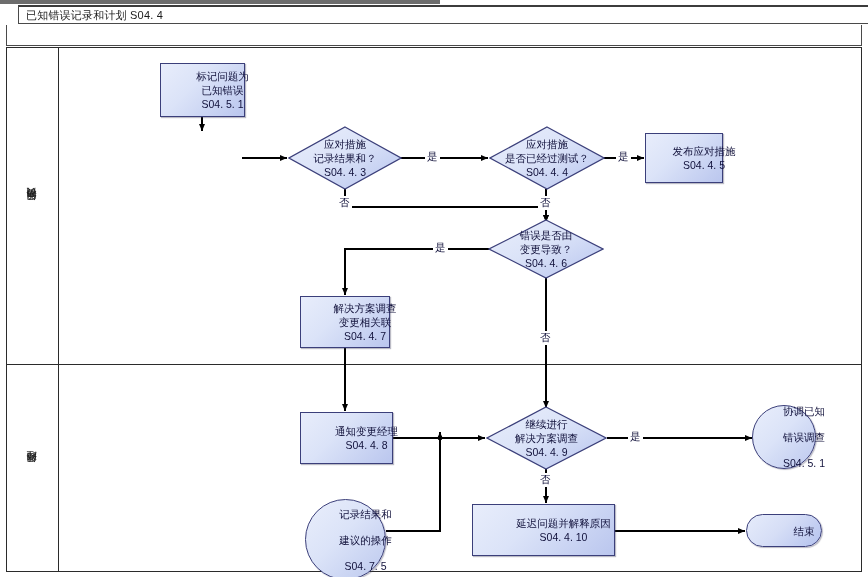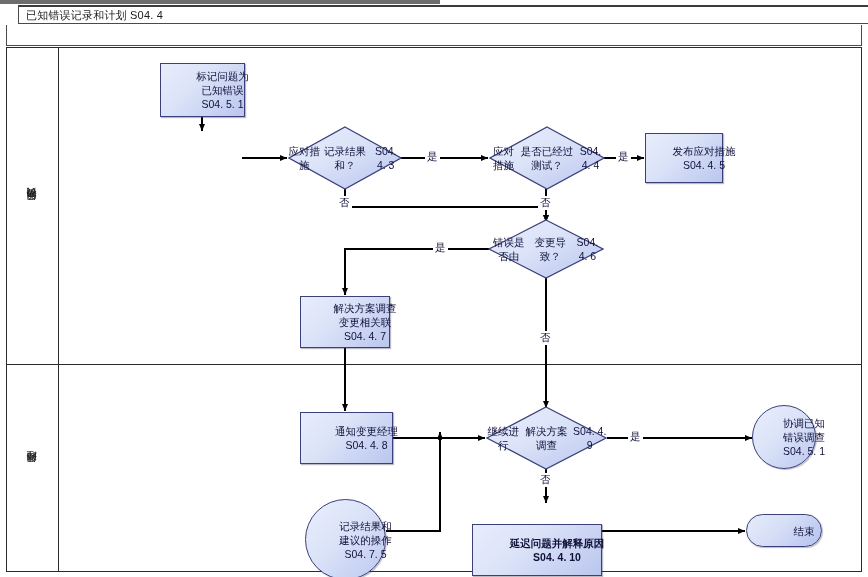--- a/index.html
+++ b/index.html
@@ -119,30 +119,32 @@
     border: 1px solid #3b3f7a;
     border-radius: 22px;
     box-shadow: 1px 1px 1px rgba(60,60,90,.35);
     text-align: center;
   }
   .circ {
     background: linear-gradient(135deg, #e9eefb 0%, #dbe3f8 45%, #bcc8ee 100%);
     border: 1px solid #3b3f7a;
     border-radius: 50%;
     box-shadow: 1px 1px 1px rgba(60,60,90,.35);
+    gap: 12px;
   }
   .diamond-wrap { position: absolute; z-index: 5; }
   .diamond-wrap svg { position: absolute; left: 0; top: 0; display: block; }
   .diamond-text {
     position: absolute;
     left: 0; top: 0;
     width: 100%; height: 100%;
     display: flex;
-    flex-direction: row;
+    flex-direction: column;
     align-items: center;
+    justify-content: center;
     text-align: center;
     font-size: 10.5px;
     line-height: 14px;
     color: #10103a;
     pointer-events: none;
   }
 
   
   #wires { position: absolute; left: 0; top: 0; width: 868px; height: 577px; z-index: 2; }
   .edge-label {
@@ -297,21 +299,21 @@
     <svg width="121" height="64" viewBox="0 0 121 64">
       <polygon points="60,1 120,32 60,63 1,32" fill="url(#dg1)" stroke="#3b3f7a" stroke-width="1.2"></polygon>
     </svg>
     <div class="diamond-text">
       <span class="ln">继续进行</span>
       <span class="ln">解决方案调查</span>
       <span class="ln">S04. 4. 9</span>
     </div>
   </div>
 
-  <div class="node proc" style="left:472px; top:524px; width:130px; height:52px;font-weight:bold;">
+  <div class="node proc" style="left:472px; top:504px; width:143px; height:52px;">
     <span class="ln">延迟问题并解释原因</span>
     <span class="ln">S04. 4. 10</span>
   </div>
 
   <div class="node circ" style="left:752px; top:405px; width:64px; height:64px;">
     <span class="ln">协调已知</span>
     <span class="ln">错误调查</span>
     <span class="ln">S04. 5. 1</span>
   </div>
 

